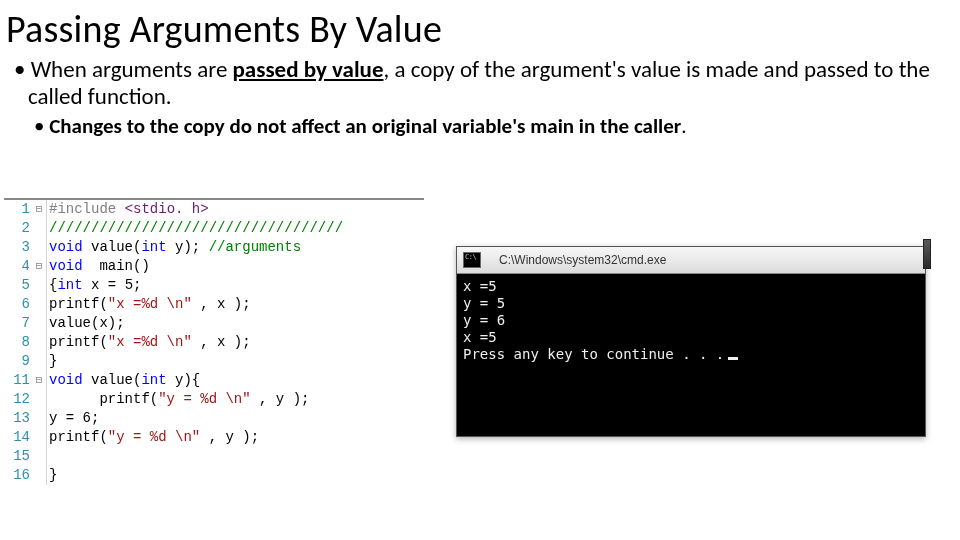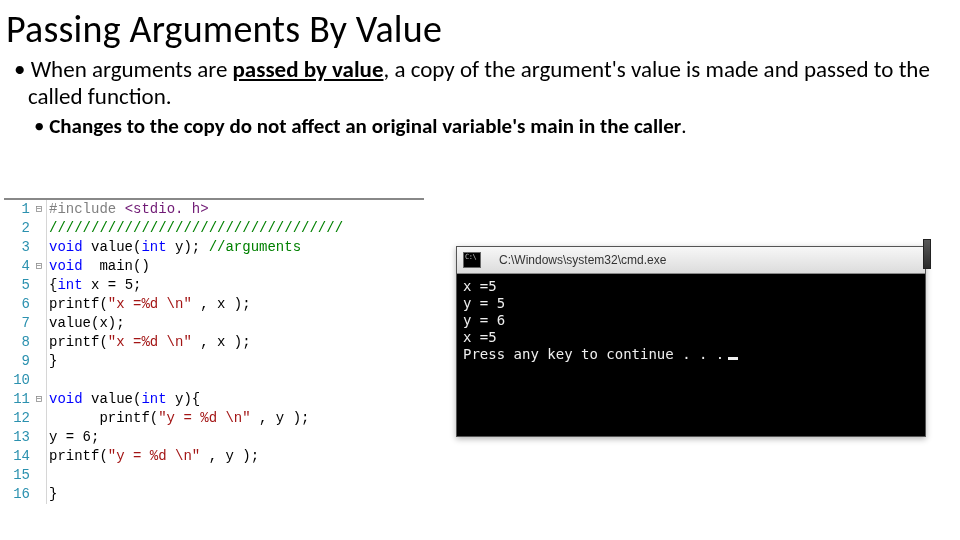--- a/index.html
+++ b/index.html
@@ -187,21 +187,20 @@
   <div class="code-wrap" id="code-editor">
       <div class="code-row"><div class="lineno">1</div><div class="fold foldline">⊟</div><div class="codecell"><span class="pp">#include </span><span class="inc">&lt;stdio. h&gt;</span></div></div>
       <div class="code-row"><div class="lineno">2</div><div class="fold foldline"> </div><div class="codecell"><span class="cmt">///////////////////////////////////</span></div></div>
       <div class="code-row"><div class="lineno">3</div><div class="fold foldline"> </div><div class="codecell"><span class="kw">void</span><span> value(</span><span class="kw">int</span><span> y); </span><span class="cmt">//arguments</span></div></div>
       <div class="code-row"><div class="lineno">4</div><div class="fold foldline">⊟</div><div class="codecell"><span class="kw">void</span><span>  main()</span></div></div>
       <div class="code-row"><div class="lineno">5</div><div class="fold foldline"> </div><div class="codecell"><span>{</span><span class="kw">int</span><span> x = 5;</span></div></div>
       <div class="code-row"><div class="lineno">6</div><div class="fold foldline"> </div><div class="codecell"><span>printf(</span><span class="str">"x =%d \n"</span><span> , x );</span></div></div>
       <div class="code-row"><div class="lineno">7</div><div class="fold foldline"> </div><div class="codecell"><span>value(x);</span></div></div>
       <div class="code-row"><div class="lineno">8</div><div class="fold foldline"> </div><div class="codecell"><span>printf(</span><span class="str">"x =%d \n"</span><span> , x );</span></div></div>
       <div class="code-row"><div class="lineno">9</div><div class="fold foldline"> </div><div class="codecell"><span>}</span></div></div>
-      <div class="code-row"><div class="lineno">10</div><div class="fold foldline"> </div><div class="codecell"><span></span></div></div>
       <div class="code-row"><div class="lineno">11</div><div class="fold foldline">⊟</div><div class="codecell"><span class="kw">void</span><span> value(</span><span class="kw">int</span><span> y){</span></div></div>
       <div class="code-row"><div class="lineno">12</div><div class="fold foldline"> </div><div class="codecell"><span>      printf(</span><span class="str">"y = %d \n"</span><span> , y );</span></div></div>
       <div class="code-row"><div class="lineno">13</div><div class="fold foldline"> </div><div class="codecell"><span>y = 6;</span></div></div>
       <div class="code-row"><div class="lineno">14</div><div class="fold foldline"> </div><div class="codecell"><span>printf(</span><span class="str">"y = %d \n"</span><span> , y );</span></div></div>
       <div class="code-row"><div class="lineno">15</div><div class="fold foldline"> </div><div class="codecell"><span></span></div></div>
       <div class="code-row"><div class="lineno">16</div><div class="fold foldline"> </div><div class="codecell"><span>}</span></div></div>
     </div>
 
   <div class="console-win">
     <div class="console-handle"></div>

